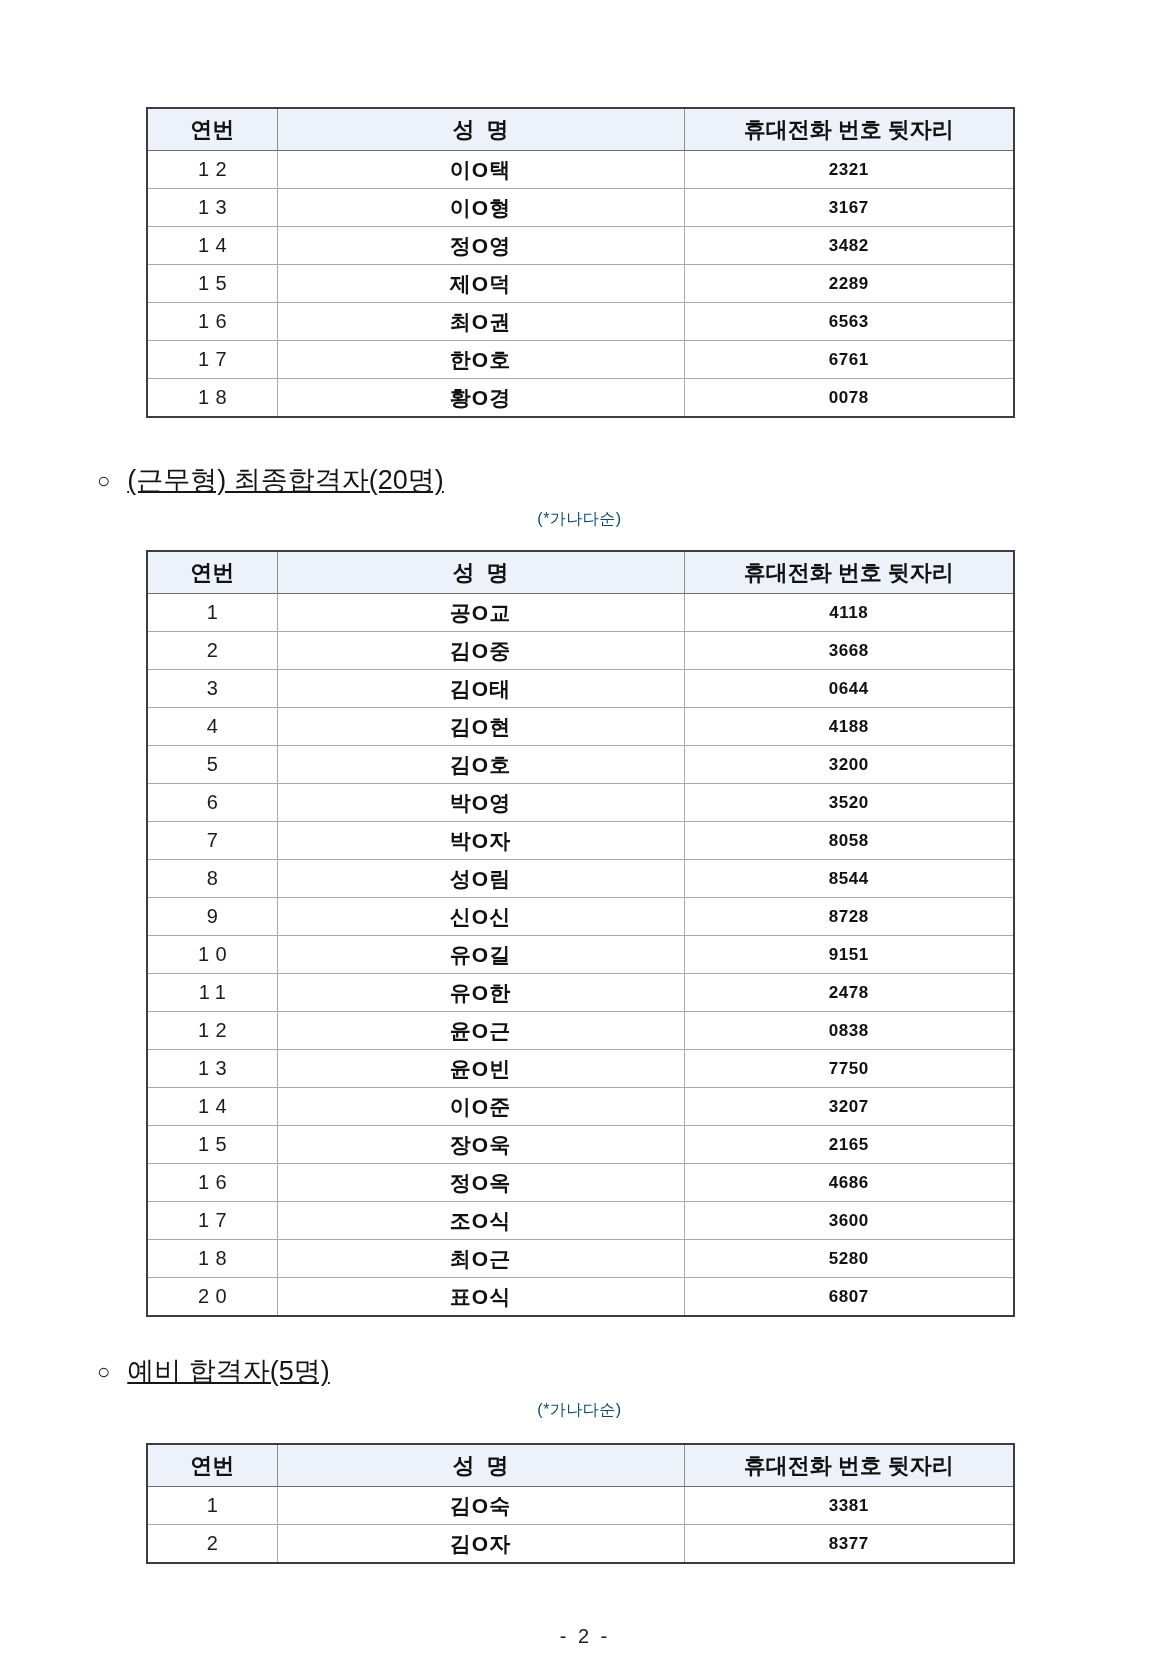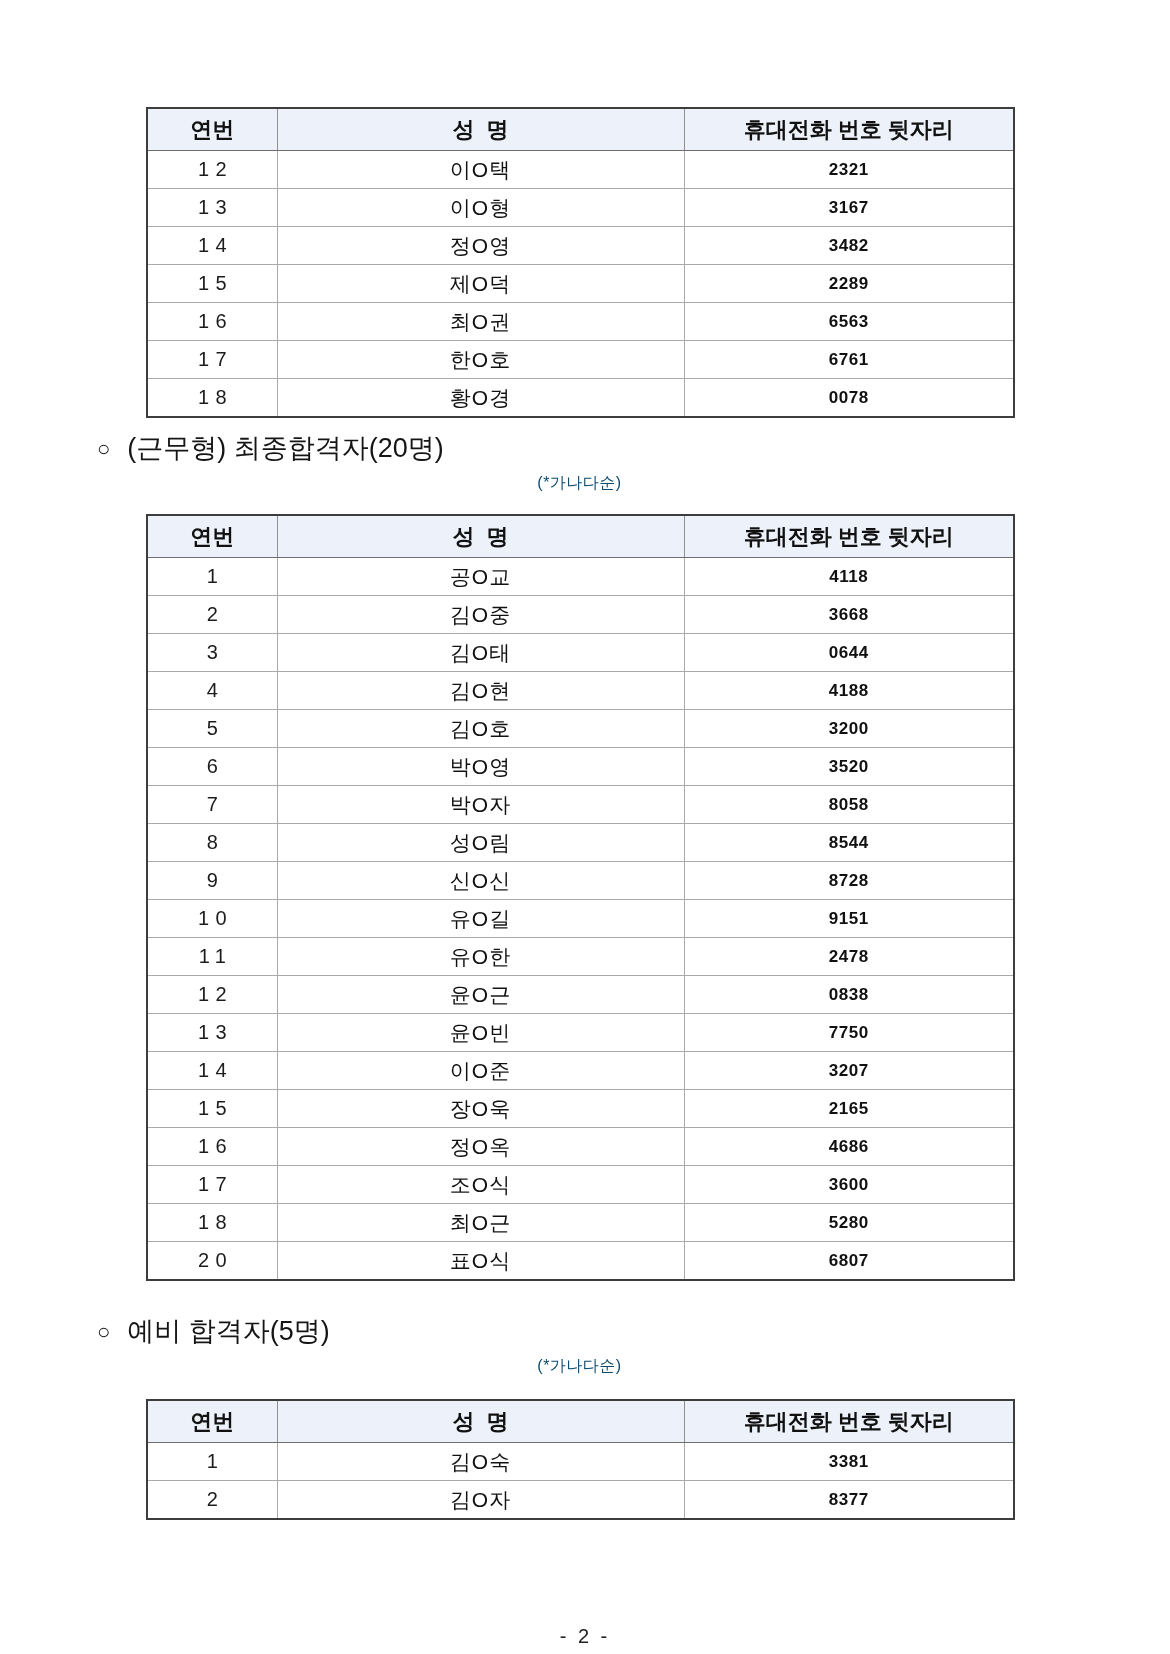--- a/index.html
+++ b/index.html
@@ -40,37 +40,38 @@
   }
   table.roster td.c-no{
     font-size:20px;
     letter-spacing:0.32em;
     text-indent:0.32em;
     color:#1c1c1c;
     margin-top:23px;
   }
   table.roster td.c-name{
     font-size:21px;
-    font-weight:normal;
+    font-weight:bold;
     letter-spacing:1px;
   }
   table.roster td.c-phone{
     font-size:17px;
     font-weight:bold;
     letter-spacing:0.5px;
   }
   .tbl-first{margin-top:107px;}
   .tbl-mid{margin-top:20px;}
   .tbl-last{margin-top:22px;}
   .heading{
-    margin:12px 0 0 97px;
+    margin:40px 0 0 97px;
     font-size:27px;
-    line-height:36px;
+    line-height:44px;
     color:#151515;
     white-space:pre;
+    text-decoration:underline;
   }
   .heading .bullet{
     display:inline-block;
     font-size:22px;
     margin-right:17px;
     transform:translateY(-1px);
   }
   .heading-2{margin-top:32px;}
   .note{
     width:867px;

